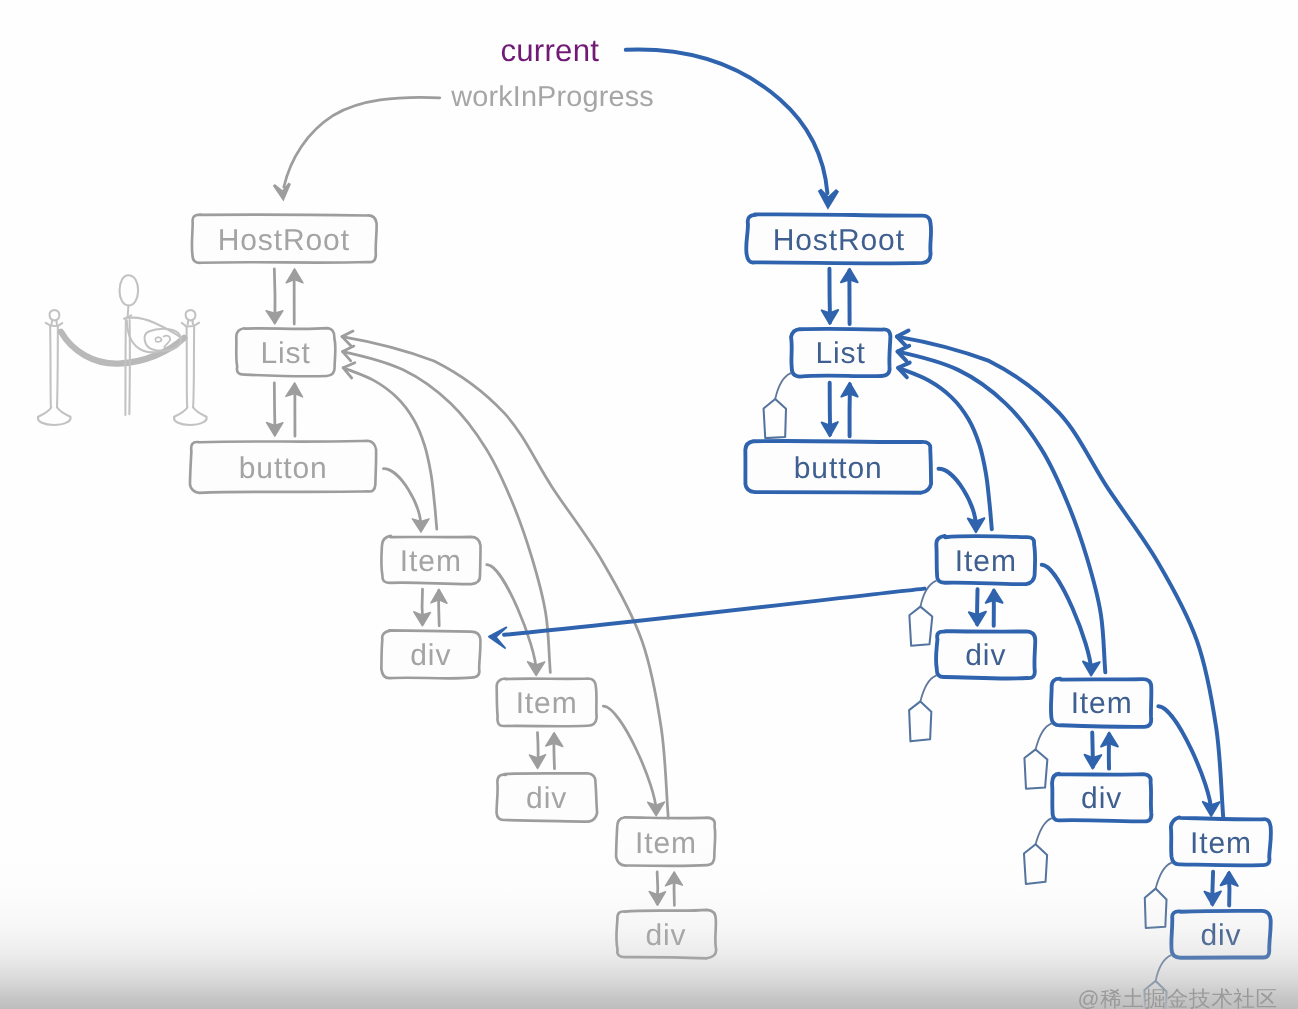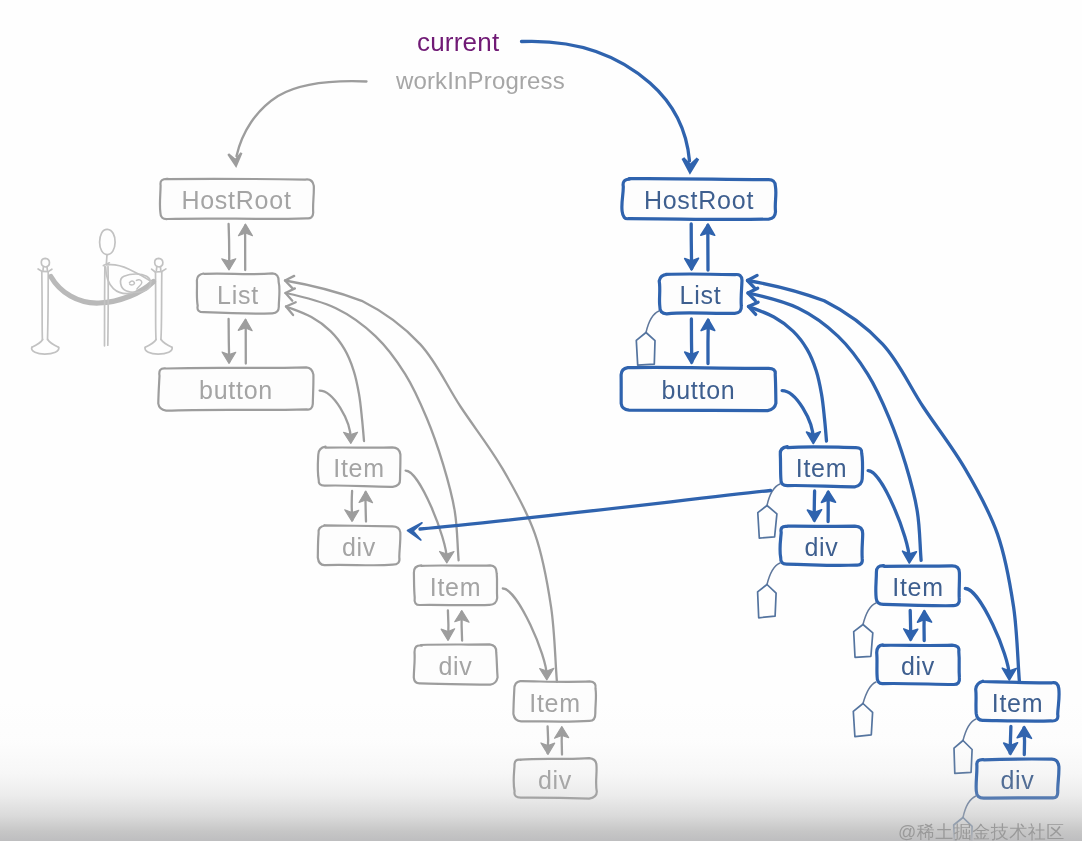--- a/index.html
+++ b/index.html
@@ -19,21 +19,21 @@
   .lbl{font-family:"Liberation Sans",sans-serif;font-size:25px;text-anchor:middle;dominant-baseline:central;letter-spacing:0.75px;}
   g.gray .lbl{fill:#a4a4a4;}
   g.blue .lbl{fill:#3e5f8f;}
   path.fg{fill:none;stroke:#c2c2c2;stroke-width:1.7;stroke-linecap:round;stroke-linejoin:round;}
   path.fg2{fill:none;stroke:#c2c2c2;stroke-width:1.5;stroke-linecap:round;}
   path.rope{fill:none;stroke:#b9b9b9;stroke-width:5.2;stroke-linecap:round;}
   .hdr-gray{fill:none;stroke:#9d9d9d;stroke-width:2.3;stroke-linecap:round;}
   .hdr-blue{fill:none;stroke:#2f63ae;stroke-width:3.3;stroke-linecap:round;}
   .toplbl{position:absolute;white-space:nowrap;}
   #lbl-current{left:417px;top:27px;font-size:26px;color:#701a75;letter-spacing:0.2px;}
-  #lbl-wip{left:396px;top:67px;font-size:24px;color:#a6a6a6;letter-spacing:0.15px;}
+  #lbl-wip{left:376px;top:67px;font-size:24px;color:#a6a6a6;letter-spacing:0.15px;}
   #bottomfade{position:absolute;left:0;top:700px;width:1082px;height:141px;
     background:linear-gradient(to bottom,rgba(183,183,183,0) 0%,rgba(183,183,183,0.02) 30%,rgba(183,183,183,0.10) 52%,rgba(183,183,183,0.26) 68%,rgba(183,183,183,0.50) 82%,rgba(183,183,183,0.78) 93%,rgba(186,186,188,0.95) 100%);
     pointer-events:none;}
   #watermark{position:absolute;left:898px;top:820px;font-size:18px;color:#9a9a9a;letter-spacing:0.5px;white-space:nowrap;}
 </style>
 </head>
 <body>
 
 <div id="stage">
   <svg id="diagram" viewBox="0 0 1082 841">

